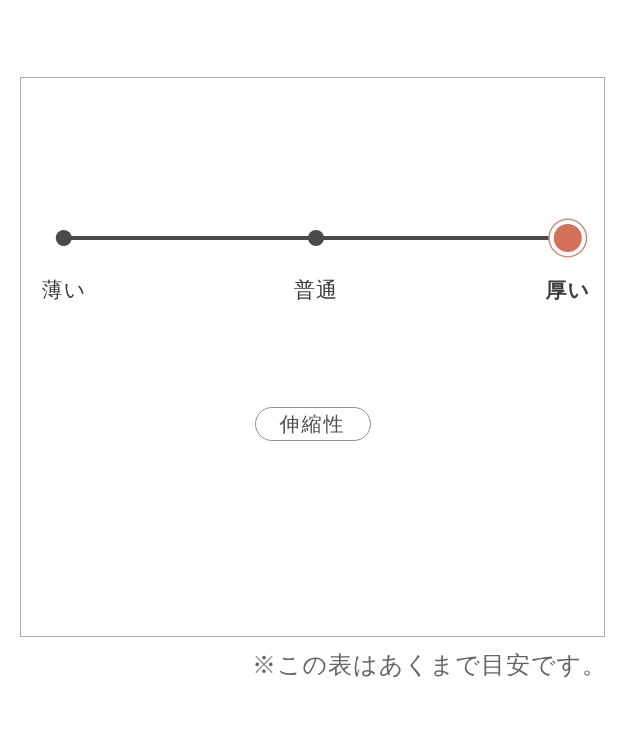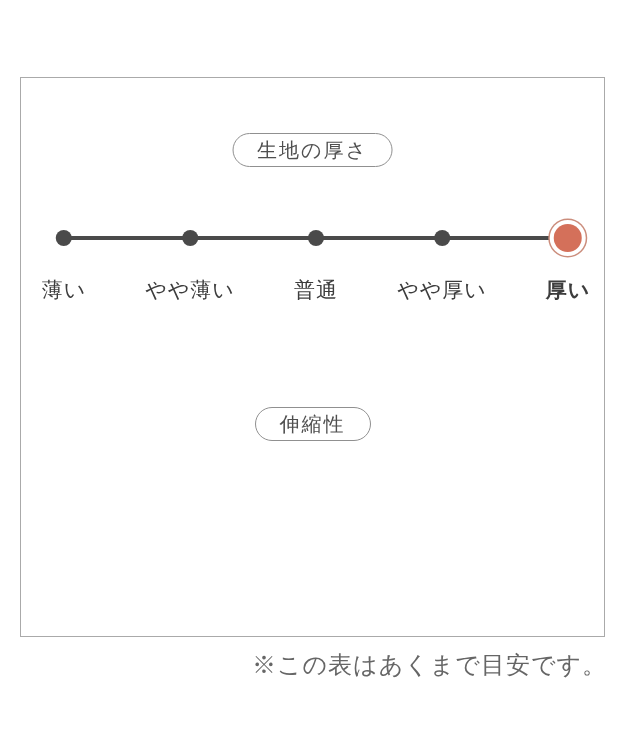--- a/index.html
+++ b/index.html
@@ -102,49 +102,34 @@
     color: var(--note-text, #666666);
     white-space: nowrap;
   }
 </style>
 </head>
 <body>
 
 <div class="canvas">
   <div class="panel">
 
-    <div class="pill pill-1">
-      <span>生地の厚さ</span>
-    </div>
 
     <div class="track track-1">
       <div class="scale-line"></div>
     <div class="tick" style="left: 0%;">
           <div class="dot-area">
             <div class="dot"></div>
           </div>
           <div class="lab">薄い</div>
         </div>
-        <div class="tick" style="left: 25%;">
-          <div class="dot-area">
-            <div class="dot"></div>
-          </div>
-          <div class="lab">やや薄い</div>
-        </div>
         <div class="tick" style="left: 50%;">
           <div class="dot-area">
             <div class="dot"></div>
           </div>
           <div class="lab">普通</div>
-        </div>
-        <div class="tick" style="left: 75%;">
-          <div class="dot-area">
-            <div class="dot"></div>
-          </div>
-          <div class="lab">やや厚い</div>
         </div>
         <div class="tick selected" style="left: 100%;">
           <div class="dot-area">
             <div class="dot"></div>
           </div>
           <div class="lab">厚い</div>
         </div>
       </div>
 
     <div class="pill pill-2">

